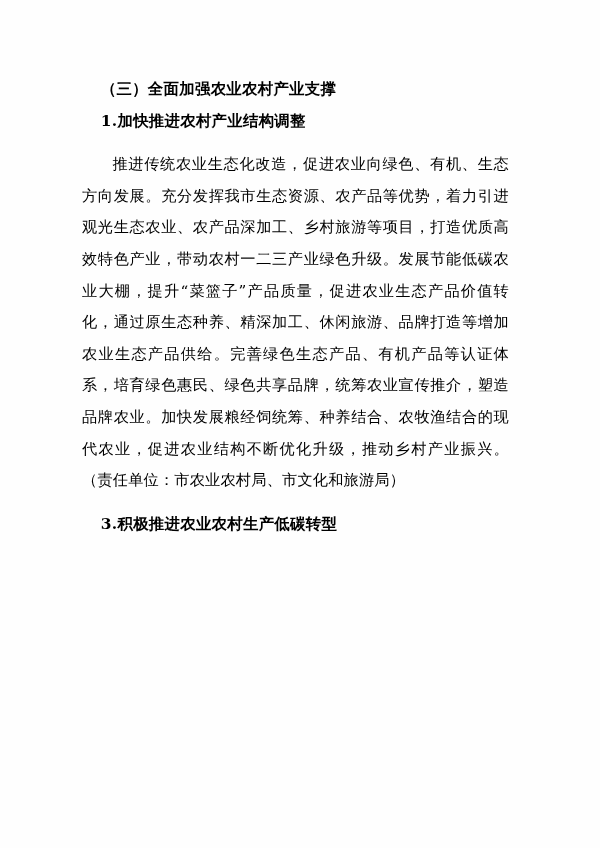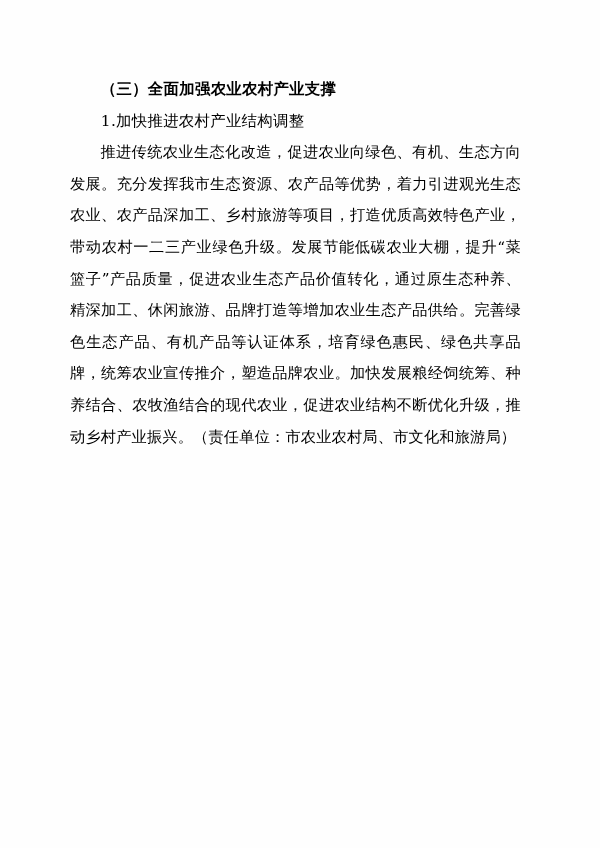--- a/index.html
+++ b/index.html
@@ -31,41 +31,42 @@
   }
   .heading {
     font-weight: bold;
     font-size: 15.4px;
     line-height: 31.6px;
     text-indent: 2em;
     margin: 0;
     letter-spacing: 0.3px;
   }
   .heading-sub {
-    font-weight: normal;
+    font-weight: bold;
     font-size: 15.4px;
     line-height: 31.6px;
     text-indent: 2em;
     margin: 0;
     letter-spacing: 0.3px;
   }
   .para {
     text-indent: 2em;
-    margin: 0;
+    margin: 12px;
   }
 </style>
 </head>
 <body>
 
 <div class="page">
   <div class="doc-body">
 
     <p class="heading">（三）全面加强农业农村产业支撑</p>
 
     <p class="heading-sub">1.加快推进农村产业结构调整</p>
 
     <p class="para">推进传统农业生态化改造，促进农业向绿色、有机、生态方向发展。充分发挥我市生态资源、农产品等优势，着力引进观光生态农业、农产品深加工、乡村旅游等项目，打造优质高效特色产业，带动农村一二三产业绿色升级。发展节能低碳农业大棚，提升“菜篮子”产品质量，促进农业生态产品价值转化，通过原生态种养、精深加工、休闲旅游、品牌打造等增加农业生态产品供给。完善绿色生态产品、有机产品等认证体系，培育绿色惠民、绿色共享品牌，统筹农业宣传推介，塑造品牌农业。加快发展粮经饲统筹、种养结合、农牧渔结合的现代农业，促进农业结构不断优化升级，推动乡村产业振兴。（责任单位：市农业农村局、市文化和旅游局）</p>
 
 
 
+    <p class="heading-sub">3.积极推进农业农村生产低碳转型</p>
 
   </div>
 </div>
 
 </body></html>

